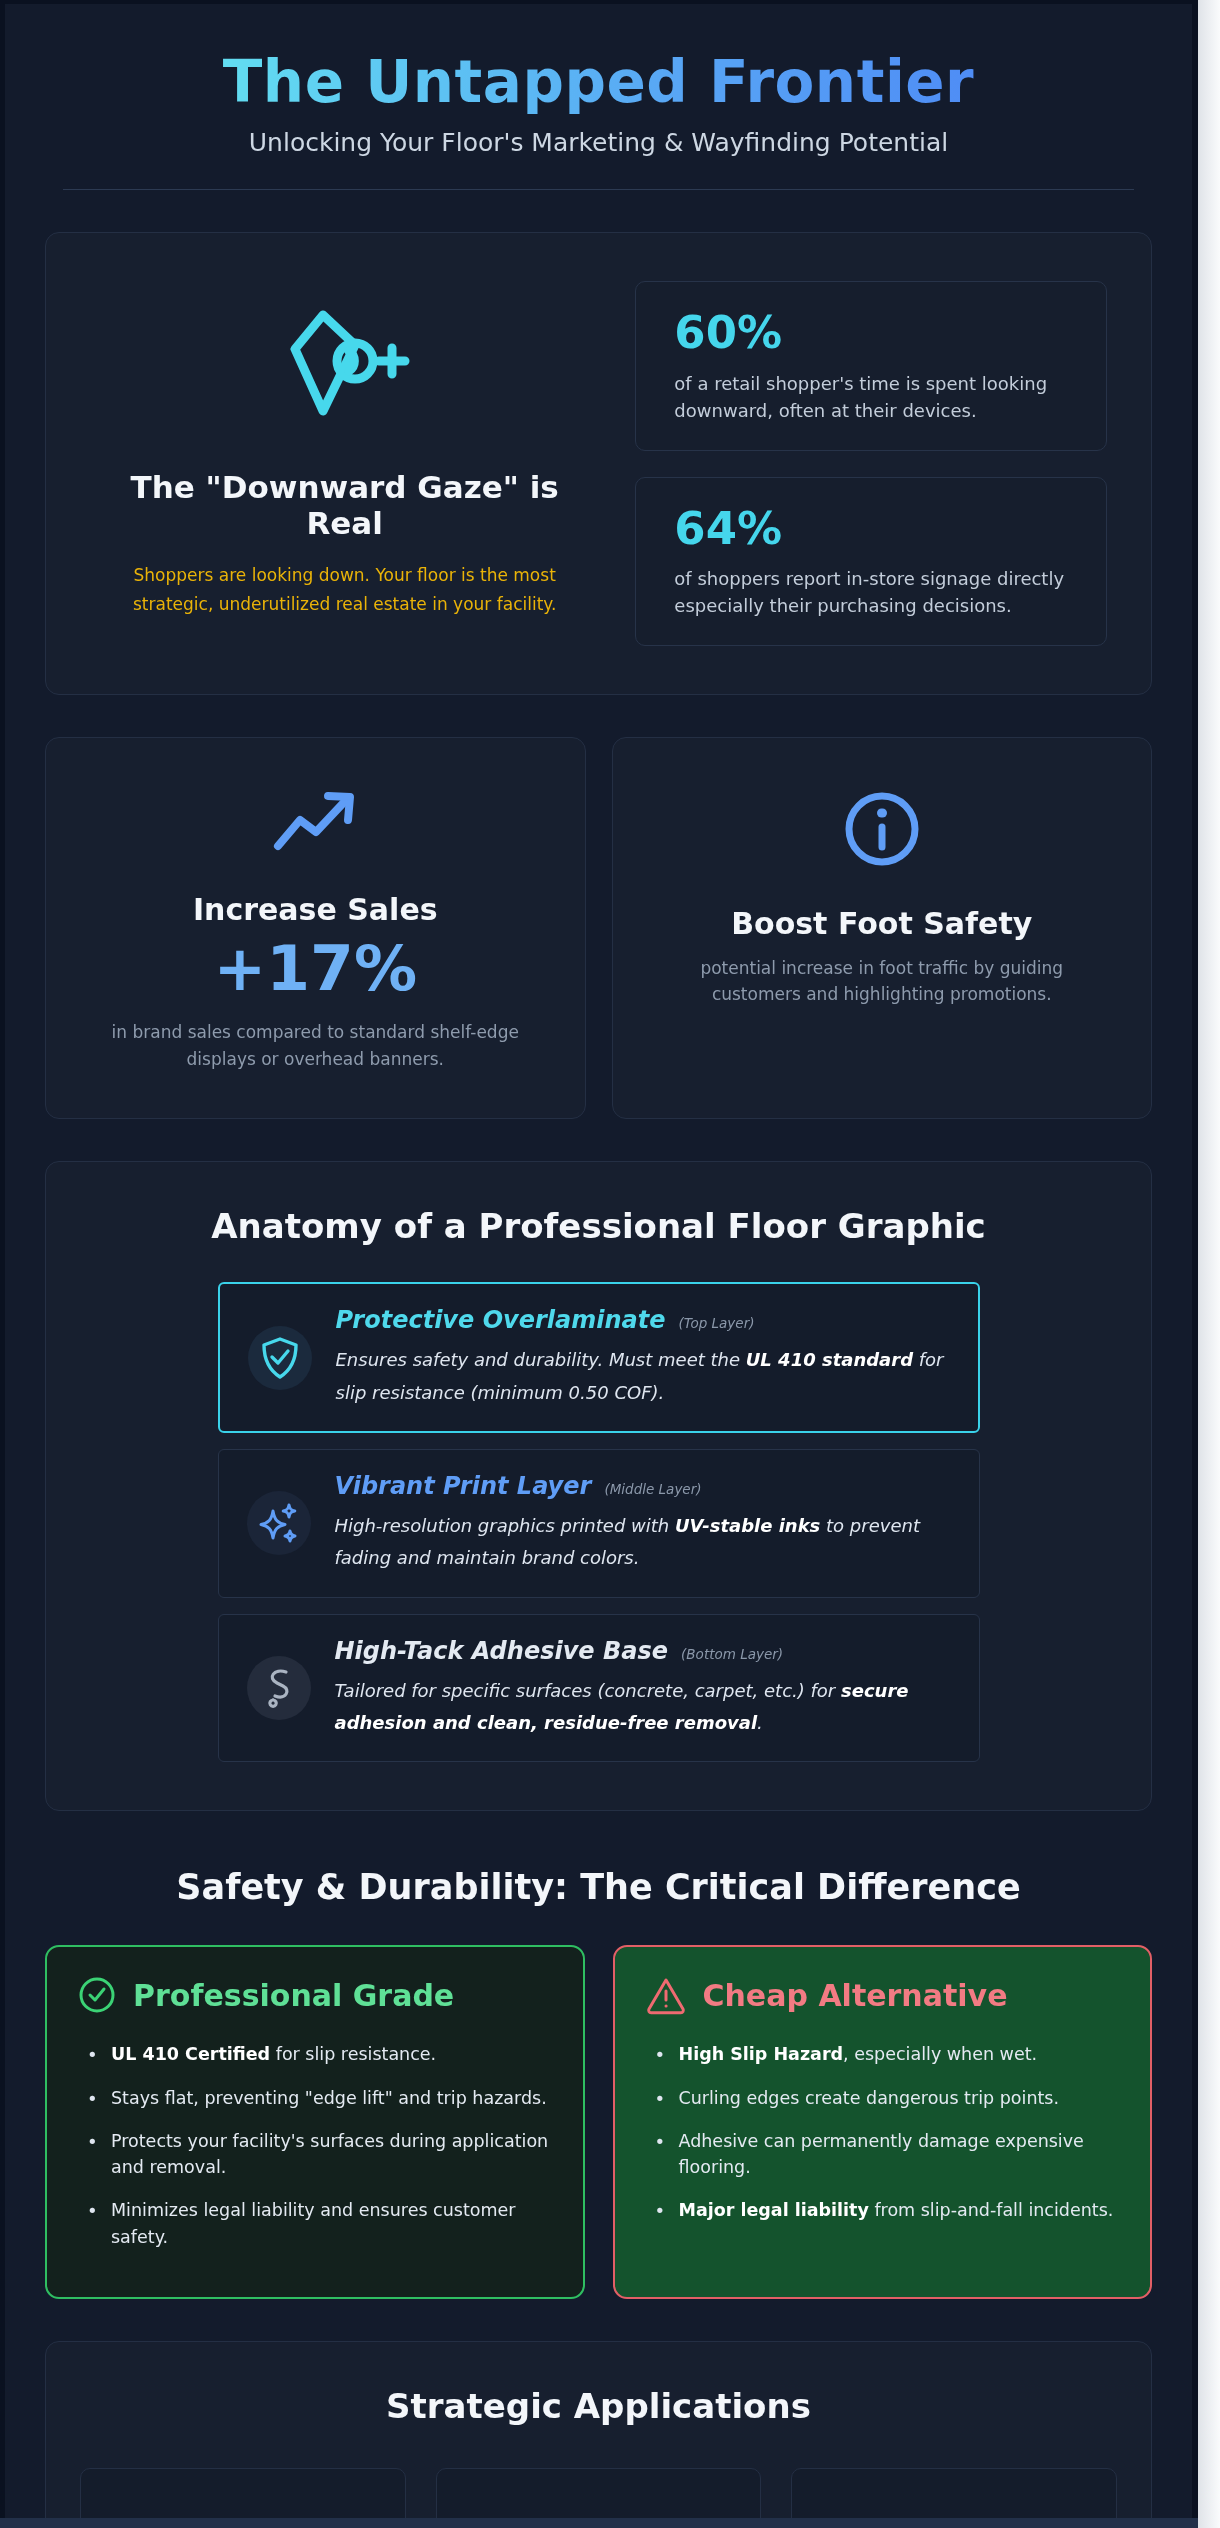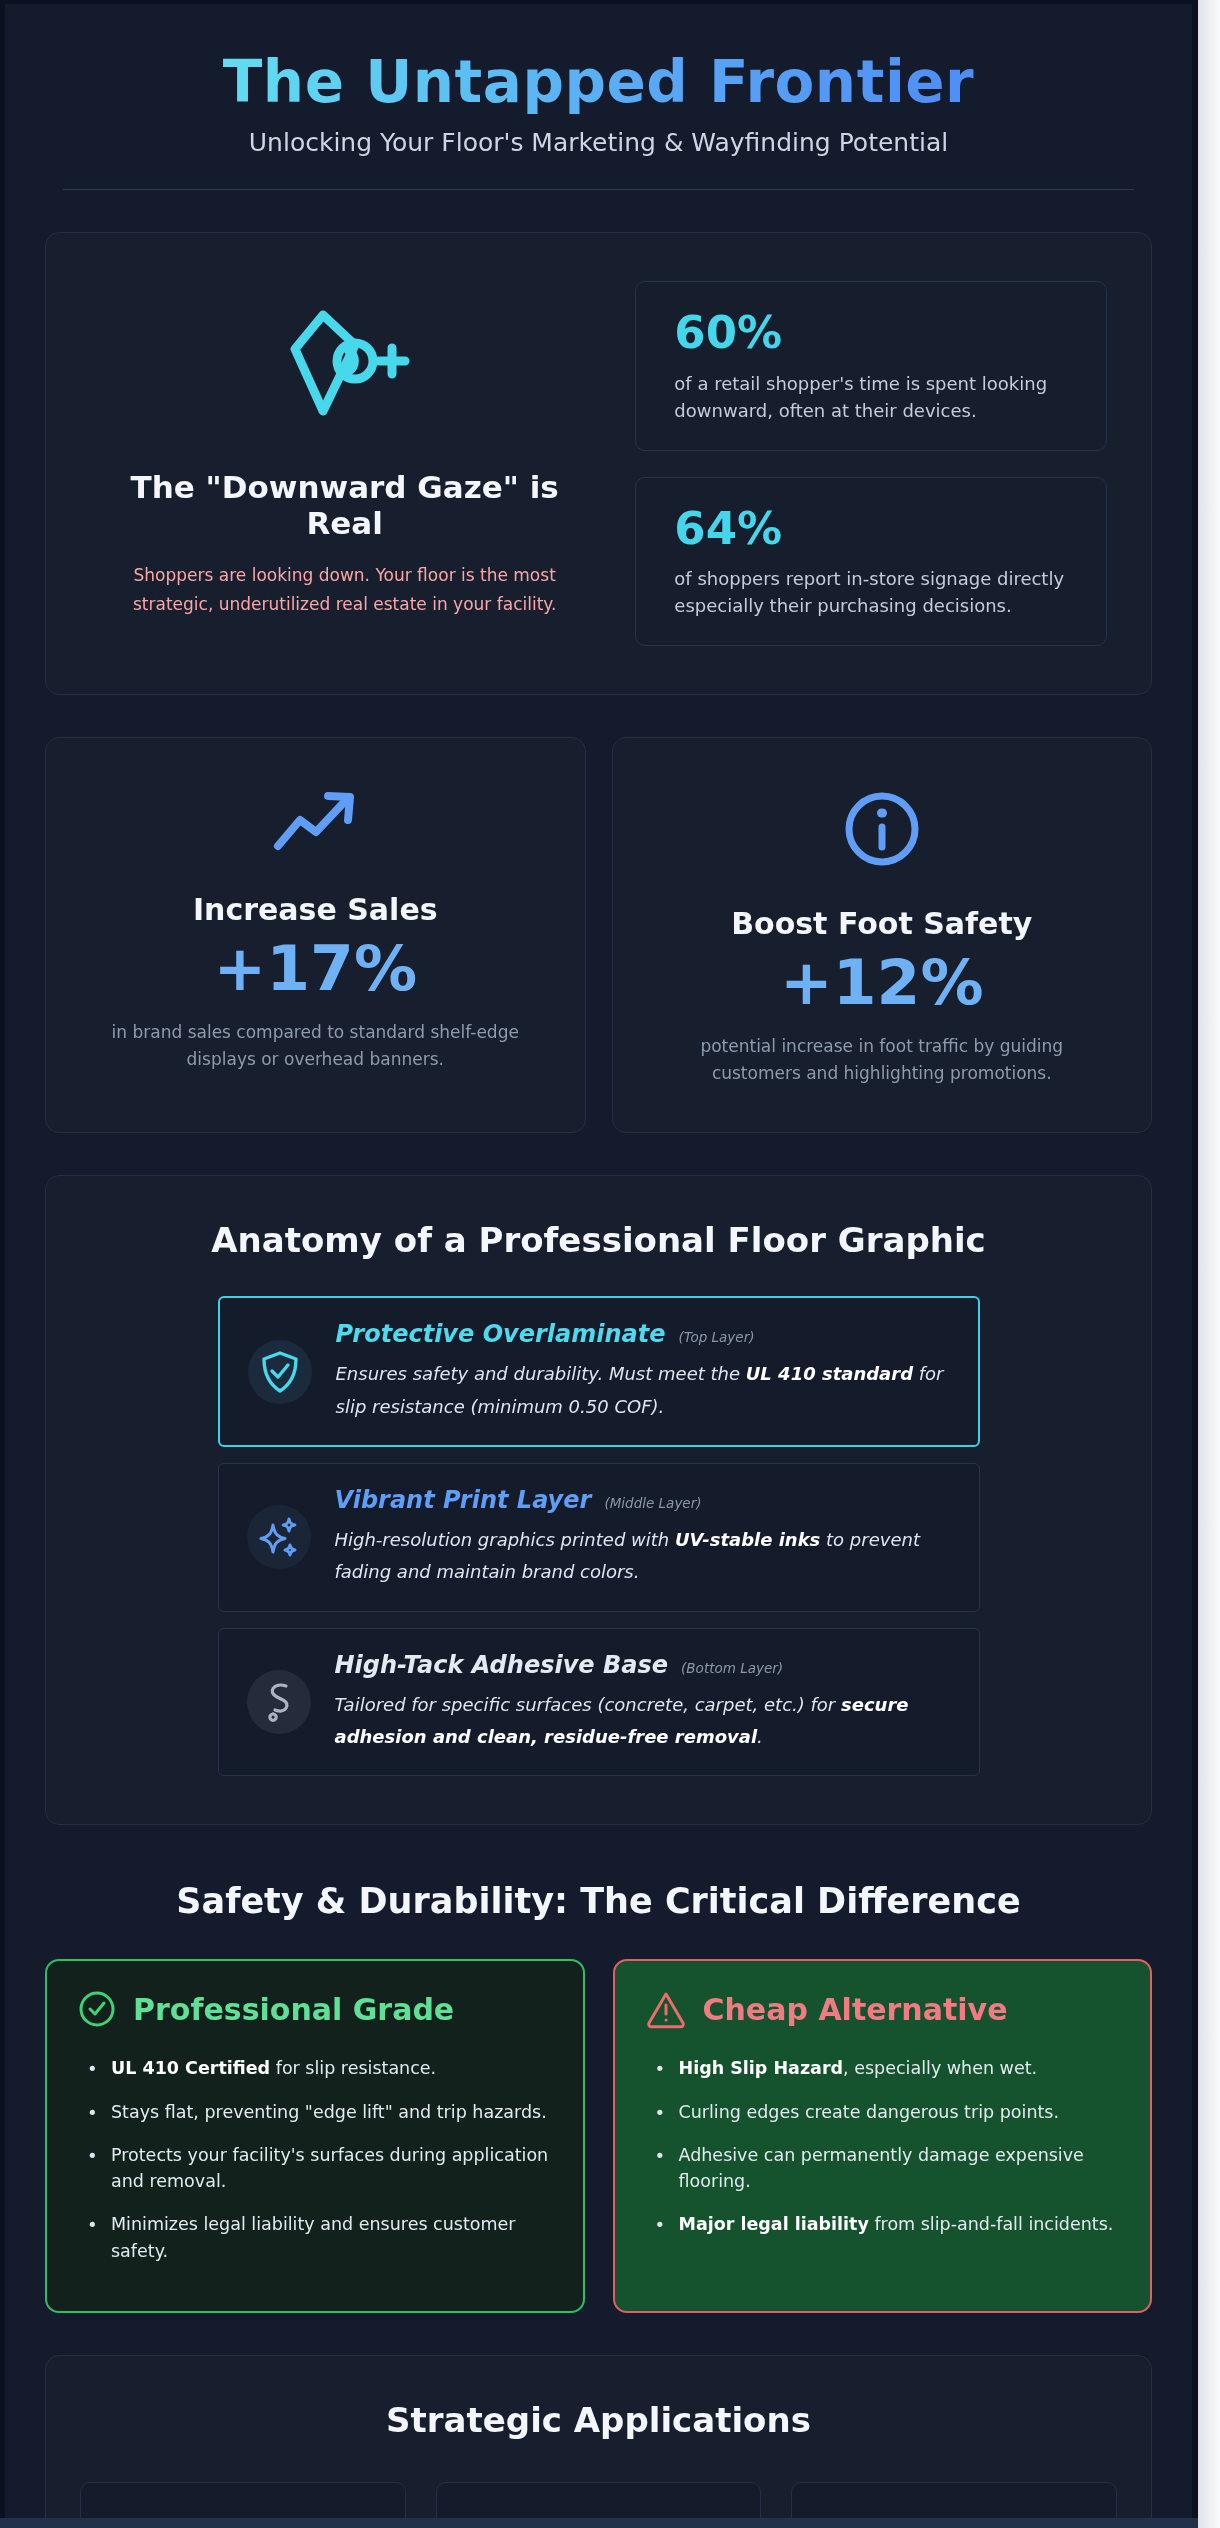--- a/index.html
+++ b/index.html
@@ -28,21 +28,21 @@
   .subtitle{margin:12px 0 0 0;font-size:25px;color:#cdd7e3;font-weight:400;}
   .divider{border:none;border-top:1px solid #2c3a52;margin:32px 18px 0 18px;}
   
   .card{background:#171f2f;border:1px solid #242f44;border-radius:14px;box-sizing:border-box;}
   .section-gap{margin-top:42px;}
   
   .gaze{display:flex;gap:36px;padding:48px 44px;align-items:center;}
   .gaze-left{flex:1.08;text-align:center;}
   .gaze-left .icon{margin-top:6px;}
   .gaze-title{margin:40px 0 0 0;font-size:31px;font-weight:700;color:#f3f6fa;}
-  .gaze-desc{margin:20px auto 12px auto;max-width:470px;font-size:17px;line-height:1.65;color:#fca5a5;}
+  .gaze-desc{margin:20px auto 12px auto;max-width:470px;font-size:17px;line-height:1.65;color:#eab308;}
   .gaze-right{flex:1;display:flex;flex-direction:column;gap:26px;}
   .stat-box{background:#161e2d;border:1px solid #273349;border-radius:10px;padding:26px 38px;}
   .stat-value{margin:0;font-size:45px;font-weight:700;color:#45d6ec;line-height:1.1;}
   .stat-desc{margin:12px 0 0 0;font-size:18px;line-height:1.5;color:#c3cdda;}
   
   .row2{display:flex;gap:26px;}
   .benefit{flex:1;text-align:center;padding:52px 30px 46px 30px;}
   .benefit-title{margin:34px 0 0 0;font-size:30px;font-weight:700;color:#f3f6fa;}
   .benefit-value{margin:6px 0 0 0;font-size:63px;font-weight:700;color:#6fb1f5;line-height:1.15;}
   .benefit-desc{margin:14px auto 0 auto;max-width:420px;font-size:17px;line-height:1.55;color:#8e9bad;}
@@ -135,21 +135,20 @@
       <p class="benefit-value">+17%</p>
       <p class="benefit-desc">in brand sales compared to standard shelf-edge displays or overhead banners.</p>
     </div>
     <div class="card benefit">
       <svg class="icon ic-blue" width="78" height="78" viewBox="0 0 78 78" stroke-width="7">
         <circle cx="39" cy="39" r="33"></circle>
         <path d="M39 37 v20"></path>
         <path d="M38.5 23 h1" stroke-width="9"></path>
       </svg>
       <h3 class="benefit-title">Boost Foot Safety</h3>
-      <p class="benefit-value">+12%</p>
       <p class="benefit-desc">potential increase in foot traffic by guiding customers and highlighting promotions.</p>
     </div>
   </div>
 
   <div class="card anatomy section-gap">
     <h2 class="big-heading">Anatomy of a Professional Floor Graphic</h2>
     <div class="layers">
 
       <div class="layer top">
         <div class="layer-iconwrap">

